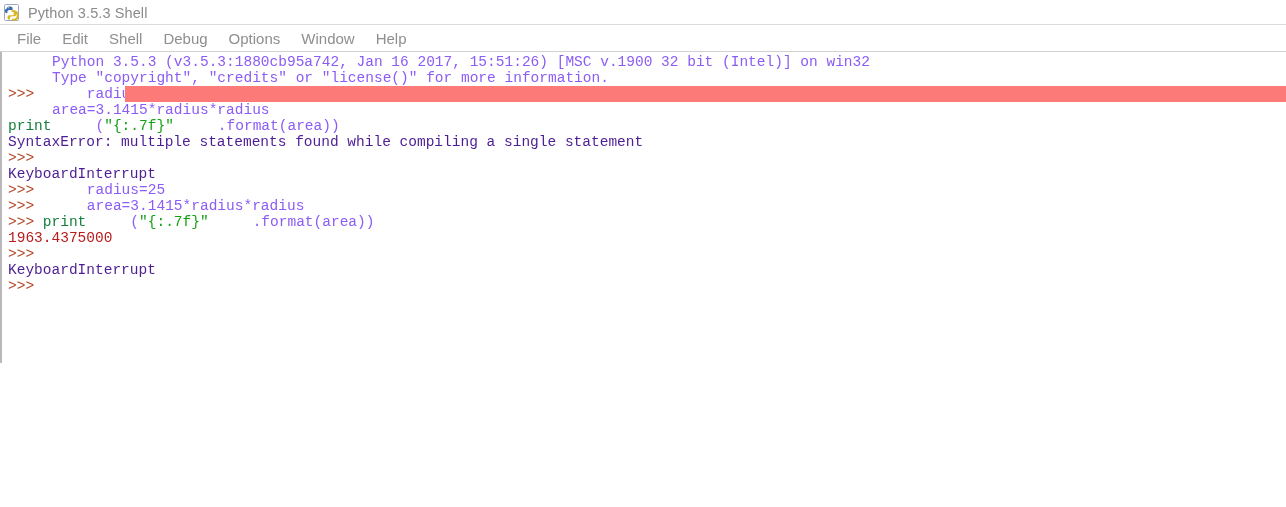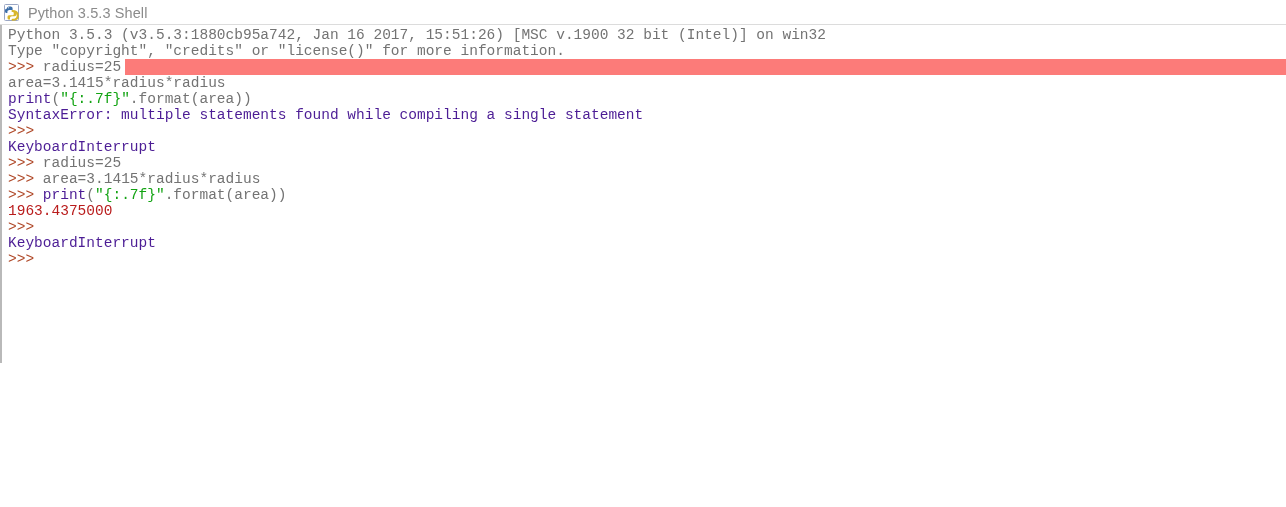--- a/index.html
+++ b/index.html
@@ -101,23 +101,23 @@
   }
   .line {
     height: 16px;
     line-height: 16px;
     white-space: pre;
     position: relative;
   }
   .seg { white-space: pre; }
 
   
-  .c-default  { color: #737373; }
+  .c-default  { color: #8b5cf6; margin-left: 44px; }
   .c-prompt   { color: #b04a2a; }
-  .c-keyword  { color: #4c1d95; }
+  .c-keyword  { color: #15803d; }
   .c-string   { color: #12a312; }
   .c-error    { color: #4c1d95; }
   .c-output   { color: #b91c1c; }
 
   
   .sel-bar {
     position: absolute;
     top: 0;
     height: 16px;
     background: #fc7b79;
@@ -137,18 +137,28 @@
         <circle cx="4.6" cy="3.7" r="0.55" fill="#ffffff"></circle>
         <path d="M9.4 7.6 C11.4 7.6 12.6 8.3 12.6 9.8 C12.6 11.4 11.9 12.3 10.6 12.3 L8.0 12.3 C6.8 12.3 6.0 13.0 6.0 14.2 L6.0 15.5 L4.9 15.5 C4.0 15.5 3.5 14.8 3.5 13.4 C3.5 12.0 4.0 11.3 5.0 11.3 L8.2 11.3 C9.3 11.3 9.8 10.8 9.8 9.8 Z" fill="#d8b62a"></path>
         <circle cx="10.6" cy="13.6" r="0.55" fill="#ffffff"></circle>
         <path d="M8.5 7.0 C11.4 7.0 13.8 8.6 13.8 11.4 C13.8 14.1 11.6 15.8 8.6 15.8" fill="none" stroke="#d8b62a" stroke-width="2.1" stroke-linecap="round"></path>
       </svg>
     </div>
     <div class="title-text">Python 3.5.3 Shell</div>
     <div class="titlebar-sep"></div>
   </div>
 
+  <div class="menubar" id="menubar">
+    <div class="menu-item">File</div>
+      <div class="menu-item">Edit</div>
+      <div class="menu-item">Shell</div>
+      <div class="menu-item">Debug</div>
+      <div class="menu-item">Options</div>
+      <div class="menu-item">Window</div>
+      <div class="menu-item">Help</div>
+      <div class="menubar-sep"></div>
+  </div>
 
   <div class="console-wrap">
     <div class="console" id="console"><div class="line"><span class="seg c-default">Python 3.5.3 (v3.5.3:1880cb95a742, Jan 16 2017, 15:51:26) [MSC v.1900 32 bit (Intel)] on win32</span></div><div class="line"><span class="seg c-default">Type "copyright", "credits" or "license()" for more information.</span></div><div class="line"><div class="sel-bar" style="left: 117px; width: 1169px;"></div><span class="seg c-prompt">&gt;&gt;&gt; </span><span class="seg c-default">radius=25</span></div><div class="line"><span class="seg c-default">area=3.1415*radius*radius</span></div><div class="line"><span class="seg c-keyword">print</span><span class="seg c-default">(</span><span class="seg c-string">"{:.7f}"</span><span class="seg c-default">.format(area))</span></div><div class="line"><span class="seg c-error">SyntaxError: multiple statements found while compiling a single statement</span></div><div class="line"><span class="seg c-prompt">&gt;&gt;&gt; </span></div><div class="line"><span class="seg c-error">KeyboardInterrupt</span></div><div class="line"><span class="seg c-prompt">&gt;&gt;&gt; </span><span class="seg c-default">radius=25</span></div><div class="line"><span class="seg c-prompt">&gt;&gt;&gt; </span><span class="seg c-default">area=3.1415*radius*radius</span></div><div class="line"><span class="seg c-prompt">&gt;&gt;&gt; </span><span class="seg c-keyword">print</span><span class="seg c-default">(</span><span class="seg c-string">"{:.7f}"</span><span class="seg c-default">.format(area))</span></div><div class="line"><span class="seg c-output">1963.4375000</span></div><div class="line"><span class="seg c-prompt">&gt;&gt;&gt; </span></div><div class="line"><span class="seg c-error">KeyboardInterrupt</span></div><div class="line"><span class="seg c-prompt">&gt;&gt;&gt; </span></div></div>
   </div>
 
 </div>
 
 </body></html>

